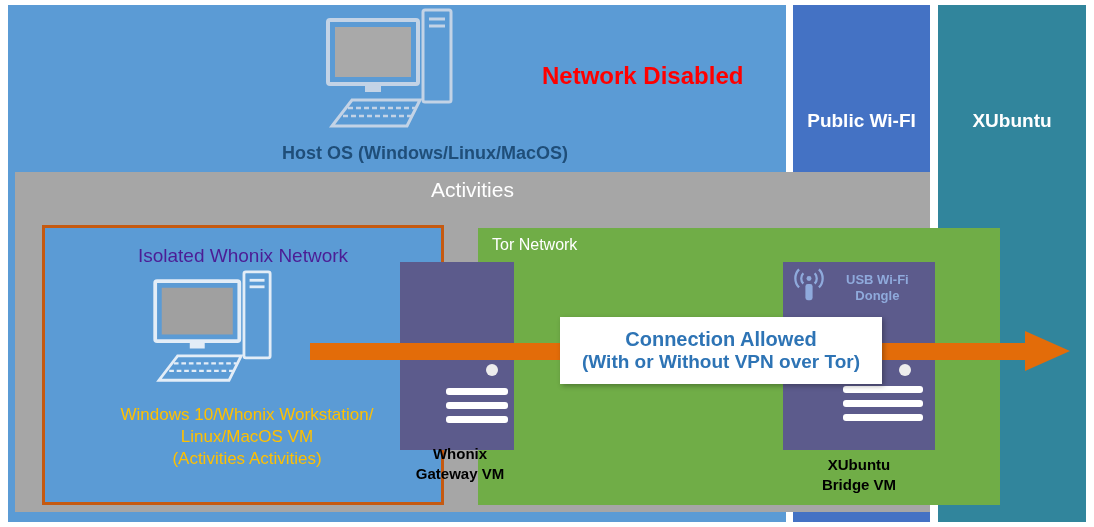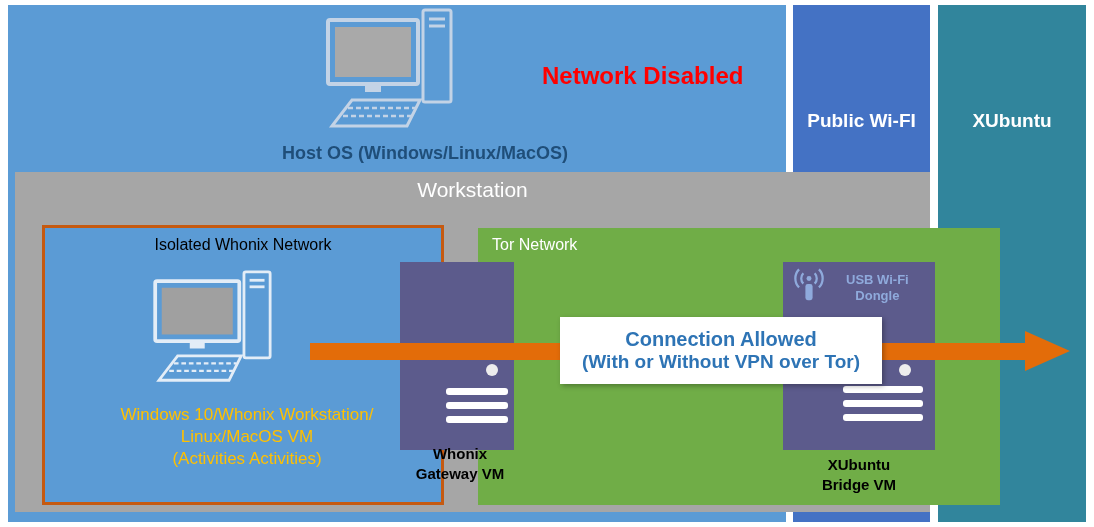--- a/index.html
+++ b/index.html
@@ -21,21 +21,21 @@
   .network-disabled { left:542px; top:62px; z-index:2; color:var(--network-disabled-text,#FF0000);
                       font-weight:bold; font-size:24px; }
 
   
   .vbox { left:15px; top:172px; width:915px; height:340px; background:var(--vbox-bg,#A6A6A6); z-index:1; }
   .vbox-label { padding-top:6px; text-align:center; color:#ffffff; font-size:21px; }
 
   
   .isolated { left:42px; top:225px; width:402px; height:280px; z-index:2;
               background:var(--host-bg,#5B9BD5); border:3px solid var(--isolated-border,#C55A11); }
-  .isolated-title { margin-top:8px; text-align:center; color:#000000; font-size:16px; }
+  .isolated-title { margin-top:17px; text-align:center; color:#4c1d95; font-size:19px; }
   .ws-icon { position:absolute; left:104px; top:42px; width:132px; height:114px; }
   .ws-caption { position:absolute; left:8px; right:0; top:176px; text-align:center;
                 color:var(--workstation-text,#FFC000); font-weight:normal; font-size:17px; line-height:22px; }
 
   
   .tor { left:478px; top:228px; width:522px; height:277px; background:var(--tor-bg,#70AD47); z-index:2; }
   .tor-title { padding:8px 0 0 14px; color:#ffffff; font-size:16px; }
 
   
   .vm { position:absolute; background:var(--vm-bg,#5C5B8C); z-index:3; }
@@ -94,21 +94,21 @@
       <rect x="43" y="77" width="16" height="7" fill="#C3D3E6"></rect>
       <polygon points="10,118 30,92 98,92 85,118" stroke="#C3D3E6" stroke-width="3" fill="none"></polygon>
       <line x1="26" y1="100" x2="93" y2="100" stroke="#C3D3E6" stroke-width="2.5" stroke-dasharray="5 3"></line>
       <line x1="21" y1="108" x2="90" y2="108" stroke="#C3D3E6" stroke-width="2.5" stroke-dasharray="5 3"></line>
     </svg>
   </div>
   <div class="abs host-os-label">Host OS (Windows/Linux/MacOS)</div>
   <div class="abs network-disabled">Network Disabled</div>
 
   <div class="abs vbox">
-    <div class="vbox-label">Workstation</div>
+    <div class="vbox-label">Activities</div>
   </div>
 
   <div class="abs isolated">
     <div class="isolated-title">Isolated Whonix Network</div>
     <div class="ws-icon">
       <svg width="100%" height="100%" viewBox="0 0 140 122" fill="none">
         <rect x="101" y="2" width="28" height="92" rx="2" stroke="#E3EDF7" stroke-width="3"></rect>
         <line x1="107" y1="11" x2="123" y2="11" stroke="#E3EDF7" stroke-width="3"></line>
         <line x1="107" y1="18" x2="123" y2="18" stroke="#E3EDF7" stroke-width="3"></line>
         <rect x="6" y="12" width="90" height="64" rx="2" stroke="#E3EDF7" stroke-width="4"></rect>

